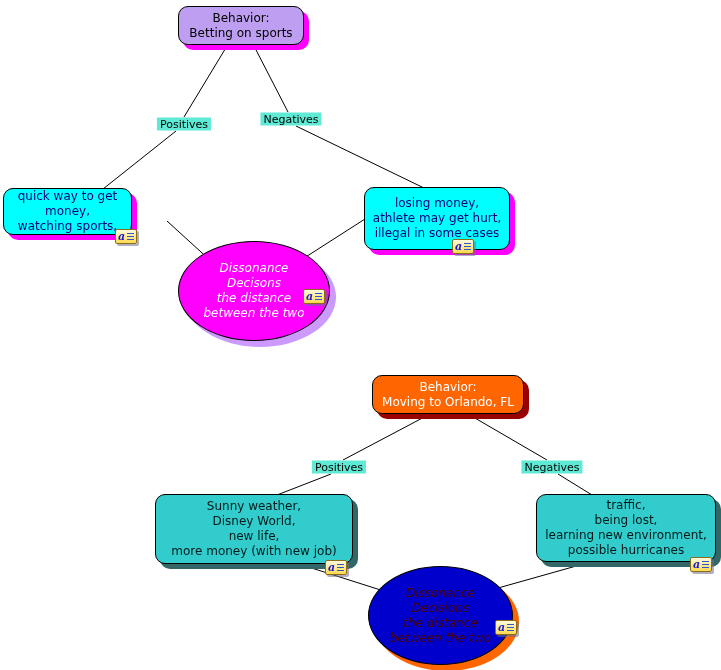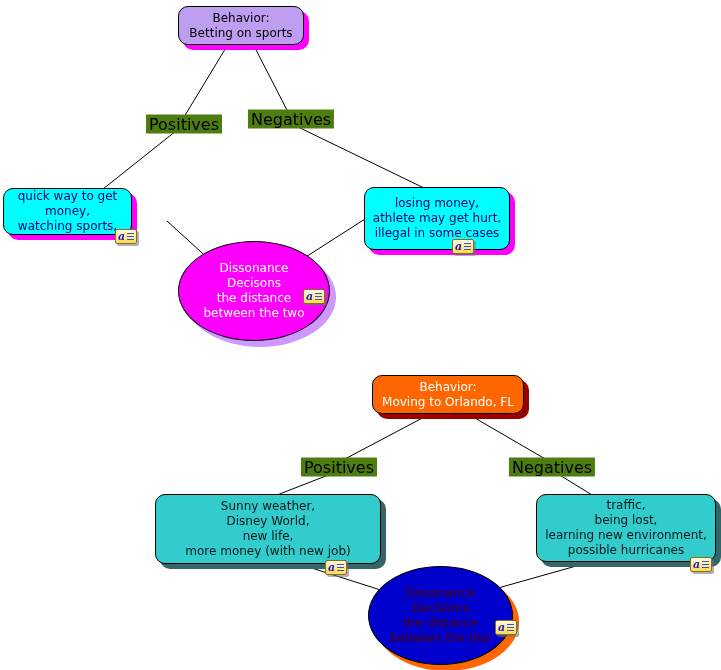--- a/index.html
+++ b/index.html
@@ -7,35 +7,35 @@
     position: relative; width: 721px; height: 670px; background: #ffffff;
     overflow: hidden; font-family: "DejaVu Sans", "Liberation Sans", sans-serif;
   }
   .connectors { position: absolute; left: 0; top: 0; z-index: 1; }
   .node {
     position: absolute; z-index: 2; display: flex; align-items: center; justify-content: center;
     text-align: center; white-space: pre-line; font-size: 12px; line-height: 1.25;
     border: 1px solid #000; box-sizing: border-box; padding: 2px 6px;
   }
   .rect { border-radius: 10px; }
-  .ellipse { border-radius: 50%; }
+  .ellipse { border-radius: 50%; font-style: italic; }
 
   .behavior-top   { left: 178px; top: 6px;   width: 126px; height: 39px;  background: #be9ef0; box-shadow: 5px 5px 0 #ff00ff; color: #000000; }
   .pos-top        { left: 3px;   top: 188px; width: 129px; height: 47px;  background: #00ffff; box-shadow: 5px 5px 0 #ff00ff; color: #000080; }
   .neg-top        { left: 364px; top: 187px; width: 146px; height: 63px;  background: #00ffff; box-shadow: 5px 5px 0 #ff00ff; color: #000080; }
   .diss-top       { left: 178px; top: 241px; width: 152px; height: 100px; background: #ff00ff; box-shadow: 6px 6px 0 #cc99ff; color: #ffffff; }
 
   .behavior-bottom{ left: 372px; top: 375px; width: 152px; height: 39px;  background: #ff6600; box-shadow: 5px 5px 0 #990000; color: #ffffff; }
-  .pos-bottom     { left: 155px; top: 494px; width: 226px; height: 70px;  background: #33cccc; box-shadow: 5px 5px 0 #336666; color: #001a1a; }
+  .pos-bottom     { left: 155px; top: 494px; width: 198px; height: 70px;  background: #33cccc; box-shadow: 5px 5px 0 #336666; color: #001a1a; }
   .neg-bottom     { left: 536px; top: 494px; width: 180px; height: 68px;  background: #33cccc; box-shadow: 5px 5px 0 #336666; color: #001a1a; }
   .diss-bottom    { left: 368px; top: 566px; width: 145px; height: 99px;  background: #0000cc; box-shadow: 6px 6px 0 #ff6600; color: #4d0000; }
 
   .link-label {
     position: absolute; z-index: 3; transform: translate(-50%, -50%);
-    background: #4d7c0f; padding: 0 3px; font-size: 16px; color: #000000; white-space: nowrap;
+    background: #5eead4; padding: 0 3px; font-size: 11px; color: #000000; white-space: nowrap;
   }
   .lbl-pos-top    { left: 184px; top: 124px; }
   .lbl-neg-top    { left: 291px; top: 119px; }
   .lbl-pos-bottom { left: 339px; top: 467px; }
   .lbl-neg-bottom { left: 552px; top: 467px; }
 
   .note-icon {
     position: absolute; z-index: 4; width: 22px; height: 15px;
     background: linear-gradient(#fffbe0, #ffd94d);
     border: 1px solid #8a6d1a; border-radius: 2px;

